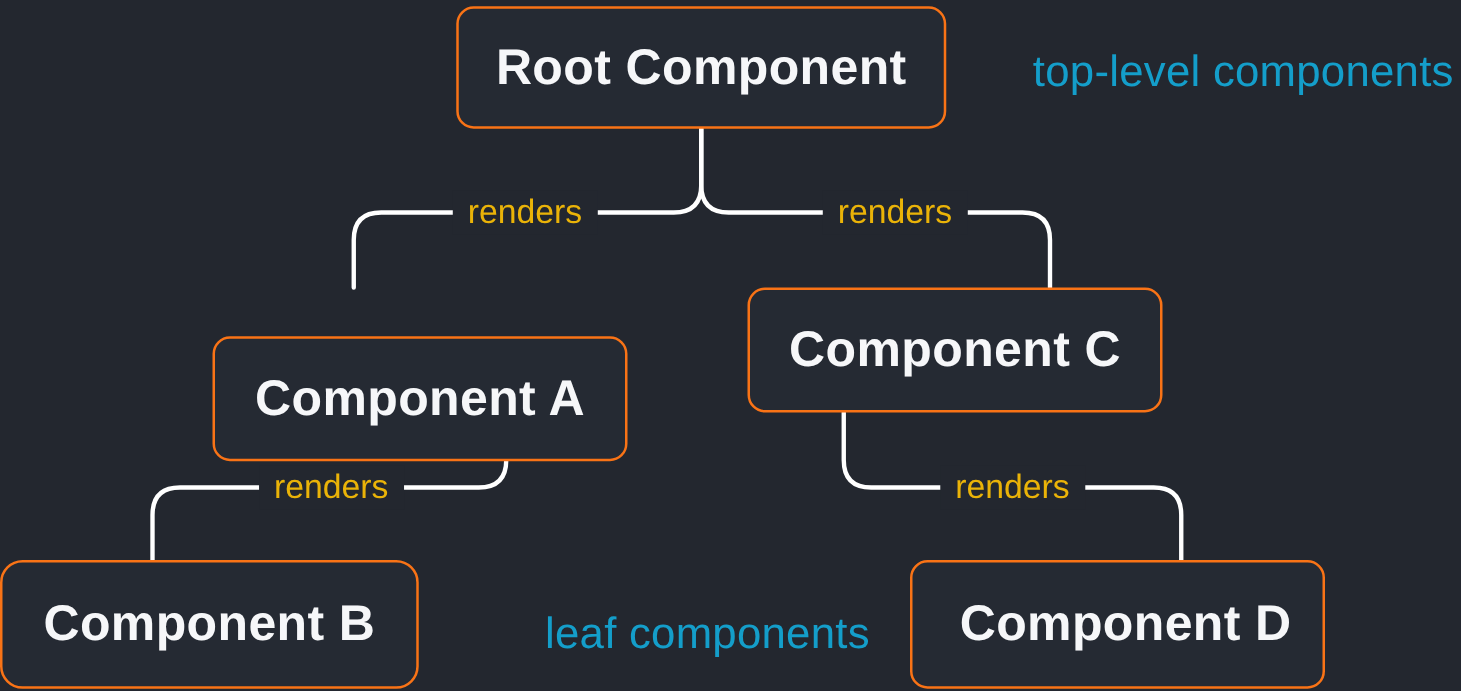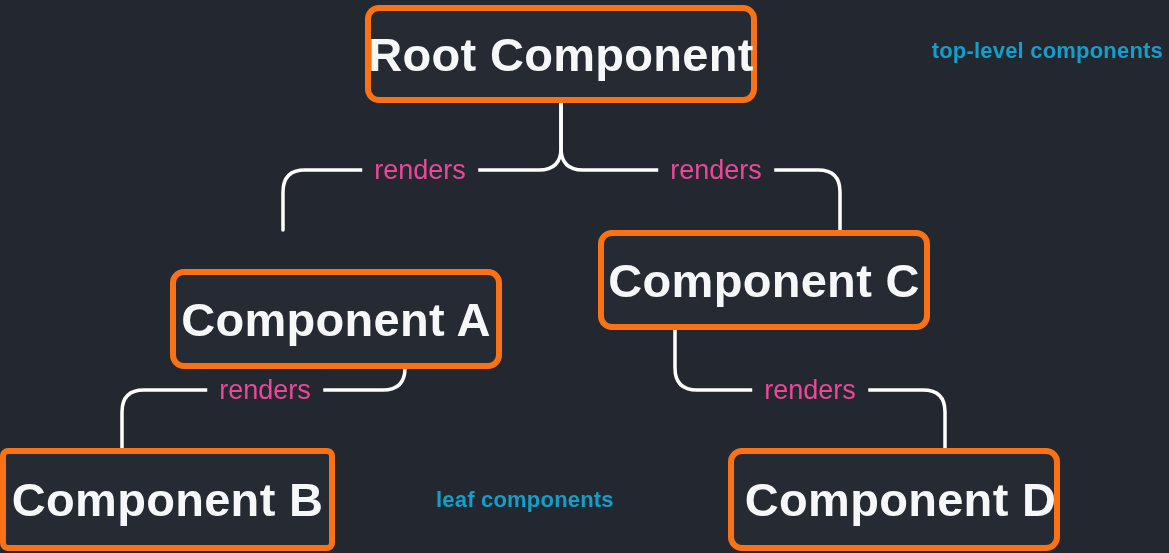--- a/index.html
+++ b/index.html
@@ -27,53 +27,53 @@
     fill: none;
     stroke-linecap: round;
     stroke-linejoin: round;
   }
   .node {
     position: absolute;
     display: flex;
     align-items: center;
     justify-content: center;
     background: #252A33;
-    border: 6px solid #f97316;
+    border: 2px solid #f97316;
     border-radius: 14px;
     color: #F6F7F9;
-    font-size: 47px;
+    font-size: 40px;
     font-weight: 600;
     letter-spacing: 0.3px;
     box-sizing: border-box;
     white-space: nowrap;
   }
   .node-root { left: 365px; top: 5px;   width: 392px; height: 98px; }
   .node-a    { left: 170px; top: 230px; width: 332px; height: 100px; margin-top: 39px; }
   .node-c    { left: 598px; top: 230px; width: 332px; height: 100px; text-align: center; }
-  .node-b    { left: 0px;   top: 448px; width: 335px; height: 103px; border-radius: 8px; }
+  .node-b    { left: 0px;   top: 448px; width: 335px; height: 103px; border-radius: 18px; }
   .node-d    { left: 728px; top: 448px; width: 332px; height: 103px; padding-left: 13px; }
   .edge-label {
     position: absolute;
     transform: translate(-50%, -50%);
     background: #23272F;
     padding: 2px 12px;
-    color: #ec4899;
+    color: #eab308;
     font-size: 27px;
     font-weight: 500;
     white-space: nowrap;
   }
   .el-root-a { left: 420px; top: 170px; }
   .el-root-c { left: 716px; top: 170px; }
   .el-a-b    { left: 265px; top: 390px; }
   .el-c-d    { left: 810px; top: 390px; }
   .annotation {
     position: absolute;
     color: #149ECA;
-    font-size: 22px;
-    font-weight: 700;
+    font-size: 35px;
+    font-weight: 400;
     white-space: nowrap;
     letter-spacing: 0.2px;
   }
   .ann-top  { right: 6px;  top: 38px; }
   .ann-leaf { left: 390px; top: 487px; margin-left: 46px; }
 </style>
 </head>
 <body>
 
 <div class="canvas">

